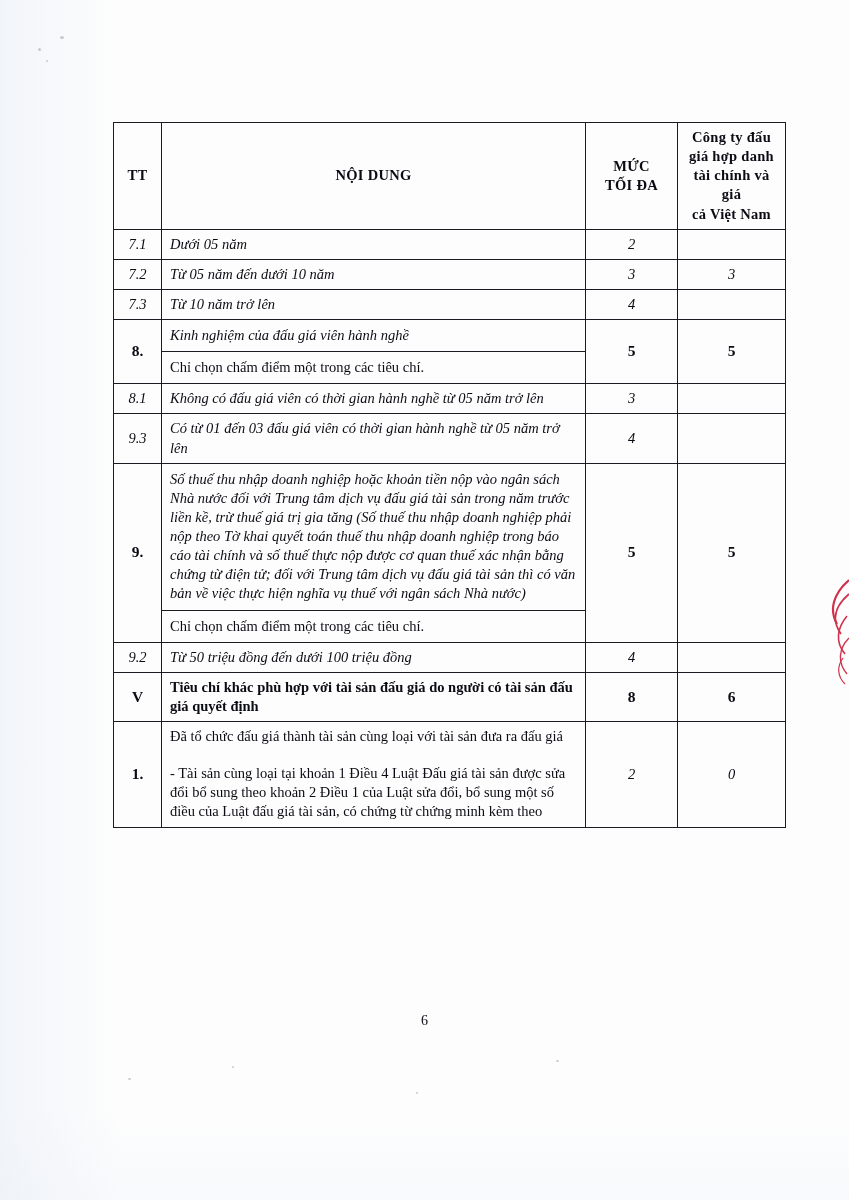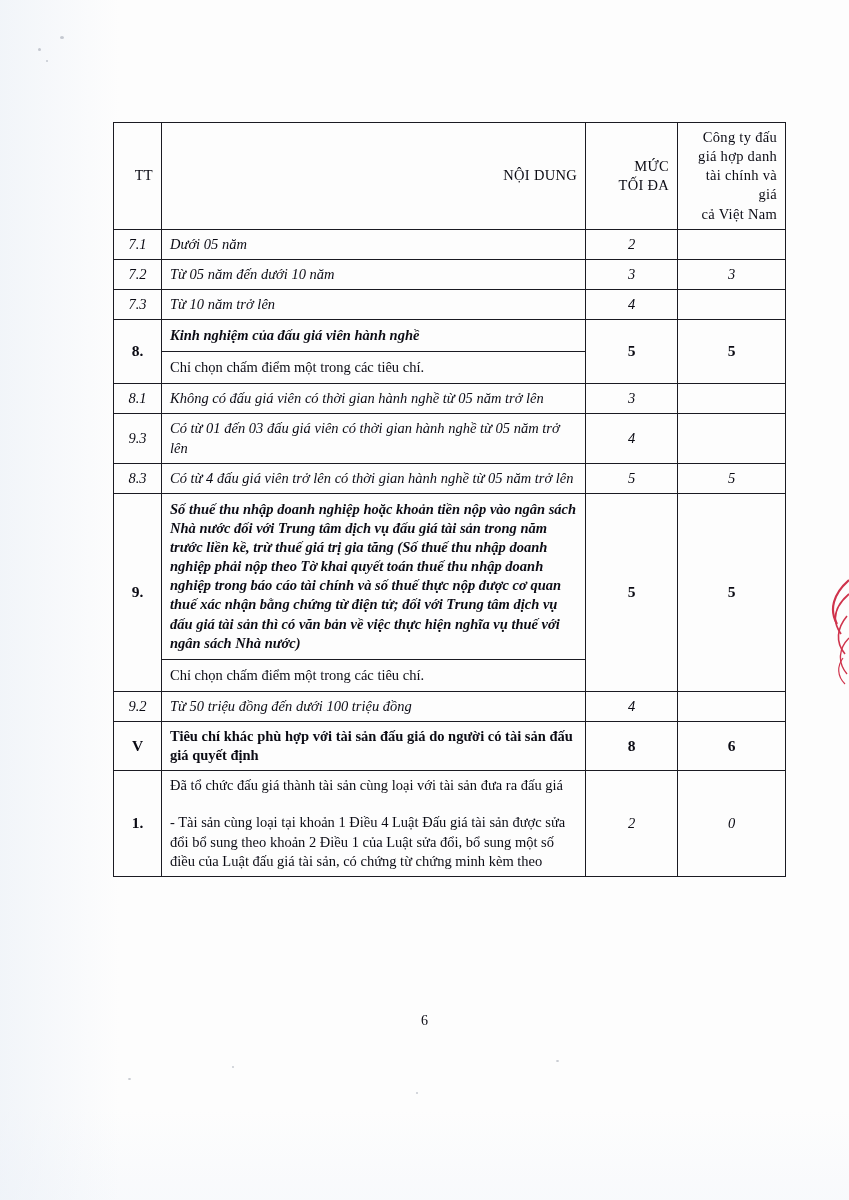--- a/index.html
+++ b/index.html
@@ -52,22 +52,22 @@
     font-size: 14.5px;
     line-height: 1.32;
   }
 
   col.c-tt { width: 48px; }
   col.c-noi { width: 424px; }
   col.c-muc { width: 92px; }
   col.c-cty { width: 108px; }
 
   .hdr td {
-    text-align: right;
-    font-weight: normal;
+    text-align: center;
+    font-weight: bold;
     font-size: 15px;
     letter-spacing: .3px;
     line-height: 1.25;
     padding-top: 10px;
     padding-bottom: 10px;
   }
   .hdr .h-cty { font-size: 14.5px; }
 
   .tt {
     text-align: center;
@@ -99,21 +99,21 @@
   .content.plain-bold {
     font-style: normal;
     font-weight: bold;
   }
   .sub-split {
     padding: 0 !important;
   }
   .sub-split .part {
     padding: 6px 8px;
     font-style: italic;
-    font-weight: bold;
+    font-weight: normal;
   }
   .sub-split .part.second {
     border-top: 1px solid #1b1b22;
     font-style: normal;
     font-weight: normal;
   }
   .tall-cell {
     padding-top: 7px;
     padding-bottom: 7px;
   }
@@ -227,26 +227,20 @@
           <td class="num"></td>
         </tr>
 
         <tr>
           <td class="tt">9.3</td>
           <td class="content tall-cell">Có từ 01 đến 03 đấu giá viên có thời gian hành nghề từ 05 năm trở lên</td>
           <td class="num">4</td>
           <td class="num"></td>
         </tr>
 
-        <tr>
-          <td class="tt">8.3</td>
-          <td class="content tall-cell">Có từ 4 đấu giá viên trở lên có thời gian hành nghề từ 05 năm trở lên</td>
-          <td class="num">5</td>
-          <td class="num">5</td>
-        </tr>
 
         <tr>
           <td class="tt bold">9.</td>
           <td class="sub-split">
             <div class="part">Số thuế thu nhập doanh nghiệp hoặc khoản tiền nộp vào ngân sách Nhà nước đối với Trung tâm dịch vụ đấu giá tài sản trong năm trước liền kề, trừ thuế giá trị gia tăng (Số thuế thu nhập doanh nghiệp phải nộp theo Tờ khai quyết toán thuế thu nhập doanh nghiệp trong báo cáo tài chính và số thuế thực nộp được cơ quan thuế xác nhận bằng chứng từ điện tử; đối với Trung tâm dịch vụ đấu giá tài sản thì có văn bản về việc thực hiện nghĩa vụ thuế với ngân sách Nhà nước)</div>
             <div class="part second">Chỉ chọn chấm điểm một trong các tiêu chí.</div>
           </td>
           <td class="num bold">5</td>
           <td class="num bold">5</td>
         </tr>

